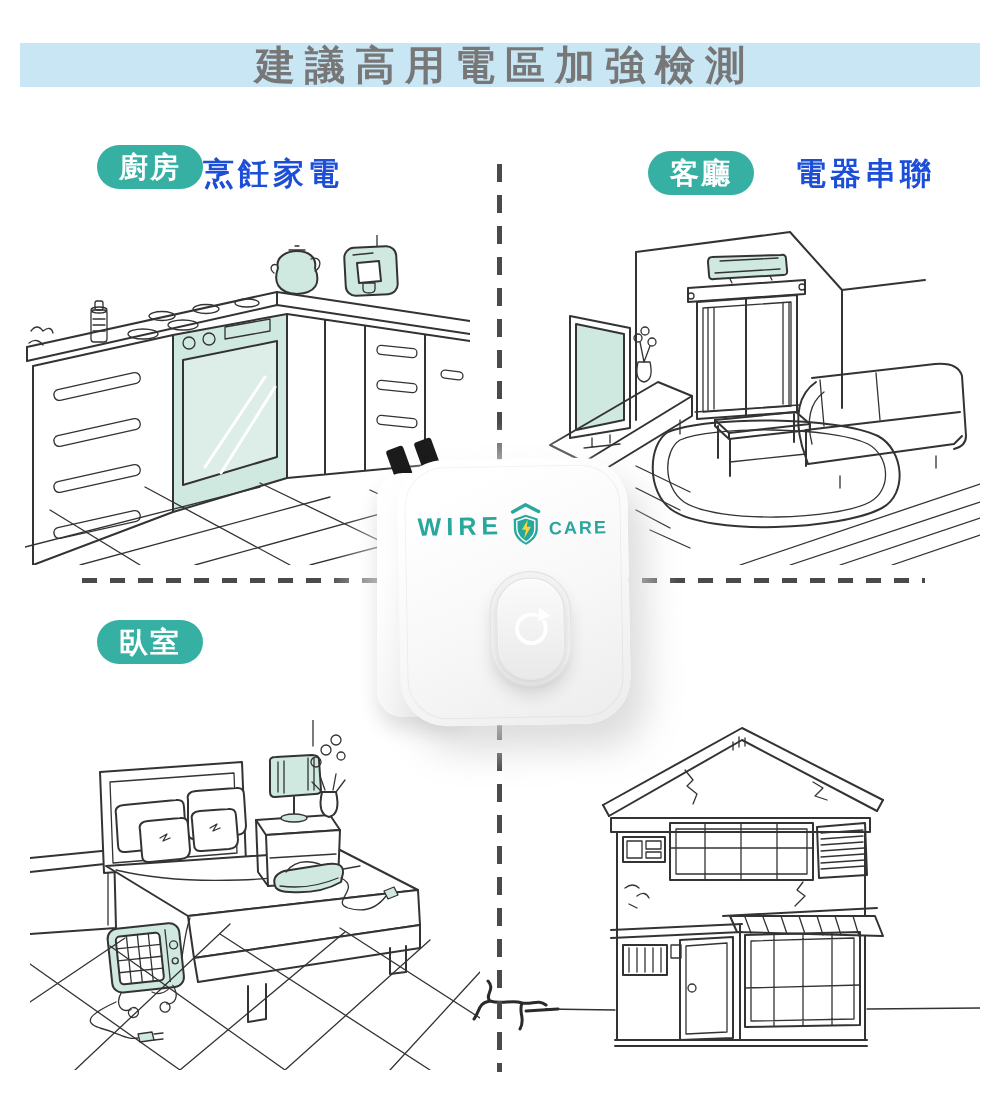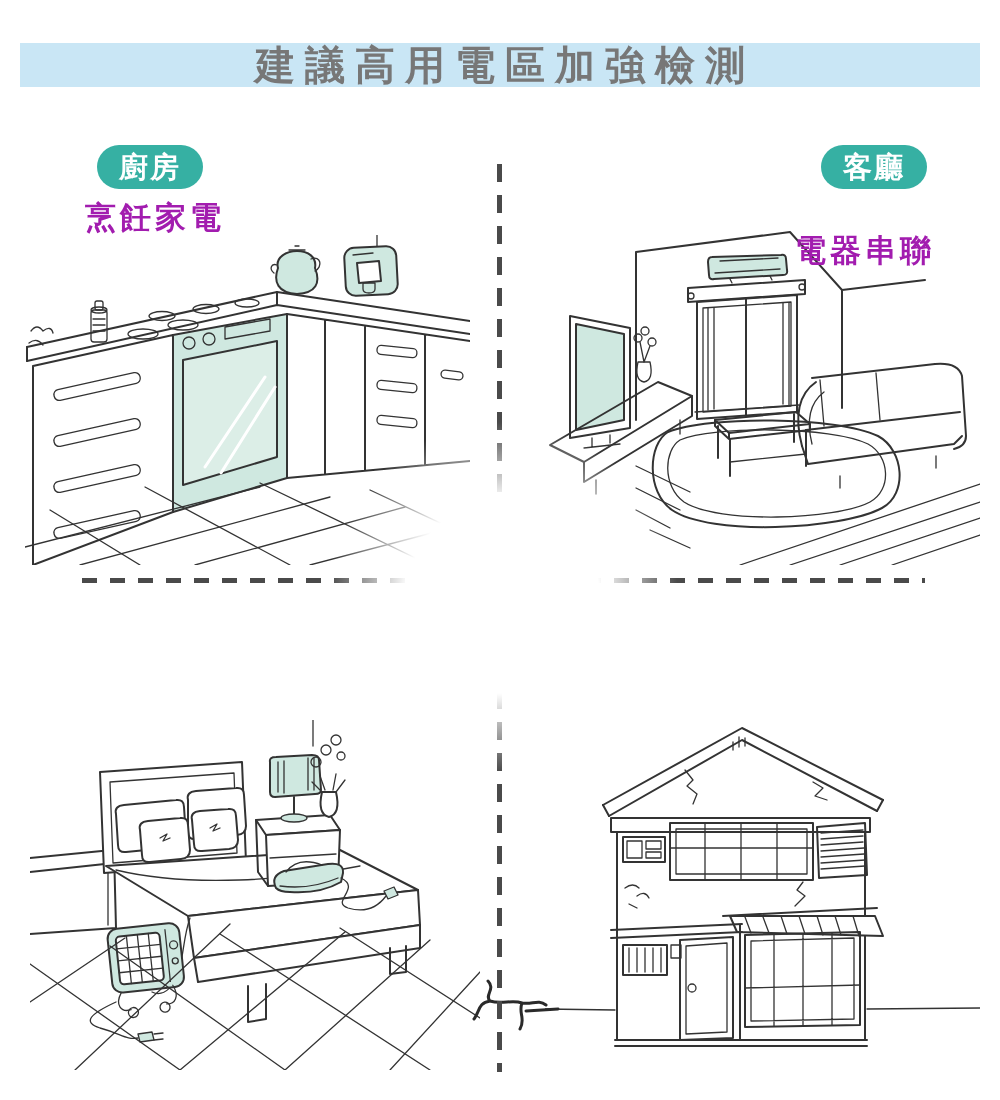--- a/index.html
+++ b/index.html
@@ -19,33 +19,33 @@
   
   .divider-v{
     position:absolute;left:497px;top:164px;width:5px;height:908px;z-index:3;
     background:repeating-linear-gradient(to bottom,#4a4a4a 0 18px,transparent 18px 31px);
   }
   .divider-h{
     position:absolute;left:82px;top:578px;width:843px;height:5px;z-index:3;
     background:repeating-linear-gradient(to right,#4a4a4a 0 15px,transparent 15px 28px);
   }
   
-  .qlabel{position:absolute;display:flex;flex-direction:column;z-index:6;}
+  .qlabel{position:absolute;display:flex;flex-direction:row;z-index:6;}
   .qlabel.left{left:85px;align-items:flex-start;}
   .qlabel.right{right:65px;align-items:flex-end;gap:33px;}
   .qlabel.row-top{top:145px;}
   .qlabel.row-bottom{top:620px;}
   .pill{
     background:#36b0a3;color:#ffffff;font-size:29px;font-weight:700;letter-spacing:2px;
     line-height:38px;padding:3px 22px;border-radius:23px;white-space:nowrap;
   }
   .qlabel.left .pill{margin-left:12px;}
   .qlabel.right .pill{margin-right:8px;}
   .subtitle{
-    margin-top:8px;font-size:31px;font-weight:700;color:#a21caf;letter-spacing:4px;white-space:nowrap;
+    margin-top:8px;font-size:31px;font-weight:700;color:#1d4ed8;letter-spacing:4px;white-space:nowrap;
   }
   
   .glow{
     position:absolute;left:328px;top:422px;width:350px;height:350px;z-index:4;
     background:radial-gradient(closest-side,rgba(255,255,255,1) 55%,rgba(255,255,255,0) 100%);
   }
   .device{position:absolute;left:375px;top:447px;width:258px;height:298px;z-index:5;}
   .prong{position:absolute;width:18px;height:36px;background:#1b1b1b;border-radius:3px;}
   .prong.p1{left:16px;top:0px;transform:rotate(-20deg);}
   .prong.p2{left:44px;top:-8px;transform:rotate(-20deg);}
@@ -339,25 +339,51 @@
 
   <svg class="scene" style="left:468px;top:975px;" width="92" height="70" viewBox="0 0 92 70">
     <path d="M20,6 C28,14 16,20 22,26 M22,26 C10,28 12,36 6,44 M22,26 C34,30 44,24 54,28 M54,28 C64,30 70,24 78,30 M54,28 C50,38 58,44 52,54 M58,36 L90,34" fill="none" stroke="#2a2a2a" stroke-width="3" stroke-linecap="round"></path>
   </svg>
 
   <div class="divider-v"></div>
   <div class="divider-h"></div>
 
   <div class="glow"></div>
 
+  <div class="device">
+    <div class="prong p1"></div>
+    <div class="prong p2"></div>
+    <div class="device-side"></div>
+    <div class="device-face">
+      <div class="logo-row">
+        <span class="brand-wire">WIRE</span>
+        <svg width="34" height="44" viewBox="0 0 34 44">
+          <path d="M4,9 L17,2 L30,9" fill="none" stroke="#2aa79d" stroke-width="3.4" stroke-linecap="round" stroke-linejoin="round"></path>
+          <path d="M17,12 L29,16 L29,26 C29,34 23,39 17,42 C11,39 5,34 5,26 L5,16 Z" fill="#2aa79d"></path>
+          <path d="M17,15 L26,18 L26,26 C26,32 22,36 17,39 C12,36 8,32 8,26 L8,18 Z" fill="none" stroke="#ffffff" stroke-width="1.4"></path>
+          <polygon points="19,17 13,27 17,27 15,36 22,24 18,24" fill="#f6d43c"></polygon>
+        </svg>
+        <span class="brand-care">CARE</span>
+      </div>
+      <div class="button-ring">
+        <div class="power-button">
+          <svg width="46" height="46" viewBox="0 0 48 48">
+            <path d="M30 10 A15 15 0 1 0 38 17" fill="none" stroke="#ffffff" stroke-width="4" stroke-linecap="round"></path>
+            <polygon points="33,2 45,11 32,16" fill="#ffffff"></polygon>
+          </svg>
+        </div>
+      </div>
+    </div>
+  </div>
 
   <div class="qlabel left row-top">
     <span class="pill">廚房</span>
     <span class="subtitle">烹飪家電</span>
   </div>
   <div class="qlabel right row-top">
     <span class="pill">客廳</span>
     <span class="subtitle">電器串聯</span>
   </div>
   <div class="qlabel left row-bottom">
+    <span class="pill">臥室</span>
   </div>
 
 </div>
 
 </body></html>

